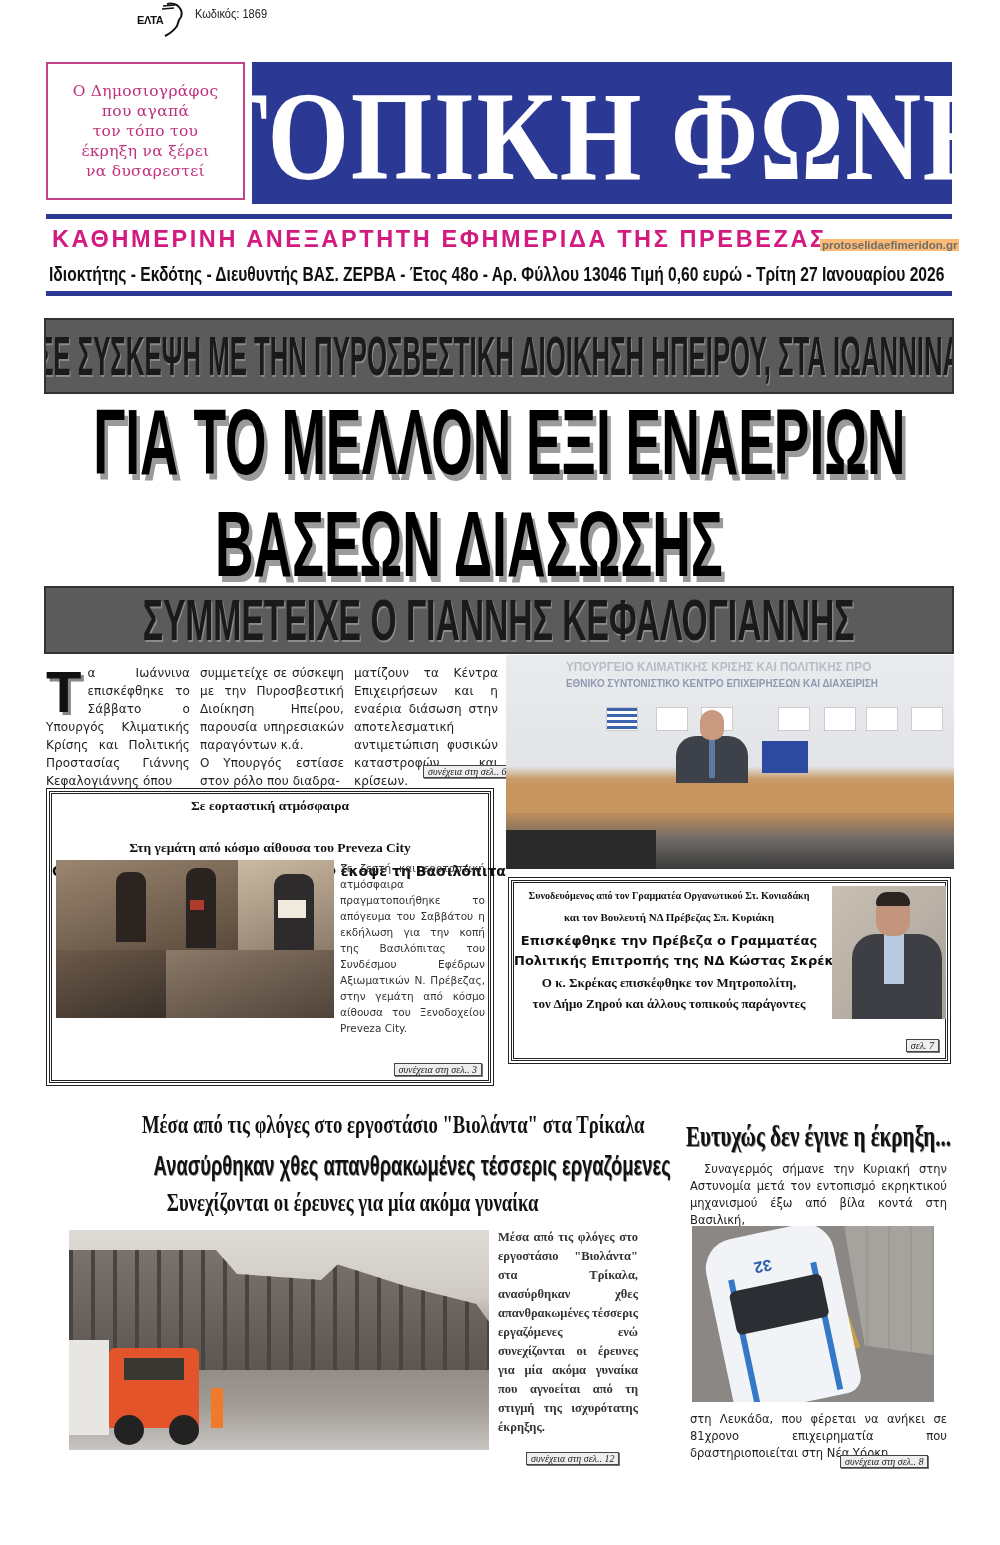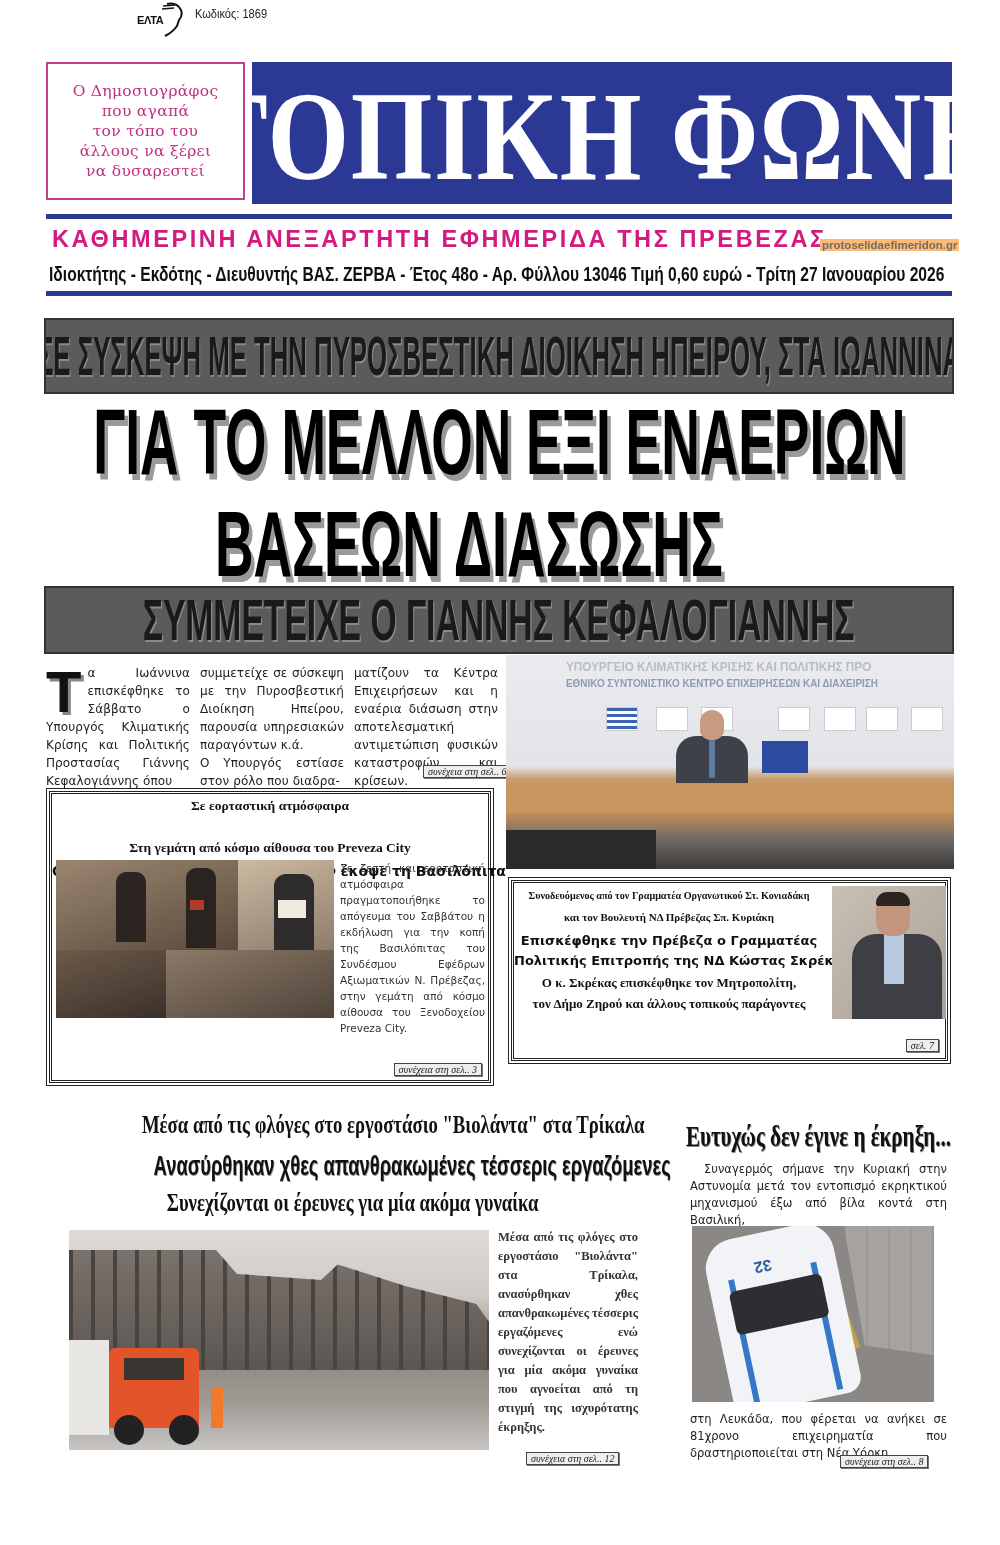--- a/index.html
+++ b/index.html
@@ -134,21 +134,21 @@
     <path d="M8 2 Q18 0 22 8 Q24 14 20 18 L18 24 Q14 30 6 34" stroke="#111" stroke-width="2" fill="none"></path>
     <path d="M4 4 L16 3 M3 7 L15 6" stroke="#111" stroke-width="1.5"></path>
   </svg>
 </div>
 <div id="code" class="abs">Κωδικός: 1869</div>
 
 <div id="motto" class="abs">
   <span>Ο Δημοσιογράφος</span>
   <span>που αγαπά</span>
   <span>τον τόπο του</span>
-  <span>άλλους να ξέρει</span>
+  <span>έκρηξη να ξέρει</span>
   <span>να δυσαρεστεί</span>
 </div>
 
 <div id="masthead" class="abs">
   <span>ΤΟΠΙΚΗ ΦΩΝΗ</span>
 </div>
 
 <div id="rule1" class="abs rule-blue"></div>
 <div id="tagline" class="abs">ΚΑΘΗΜΕΡΙΝΗ ΑΝΕΞΑΡΤΗΤΗ ΕΦΗΜΕΡΙΔΑ ΤΗΣ ΠΡΕΒΕΖΑΣ</div>
 <div id="watermark" class="abs">protoselidaefimeridon.gr</div>

